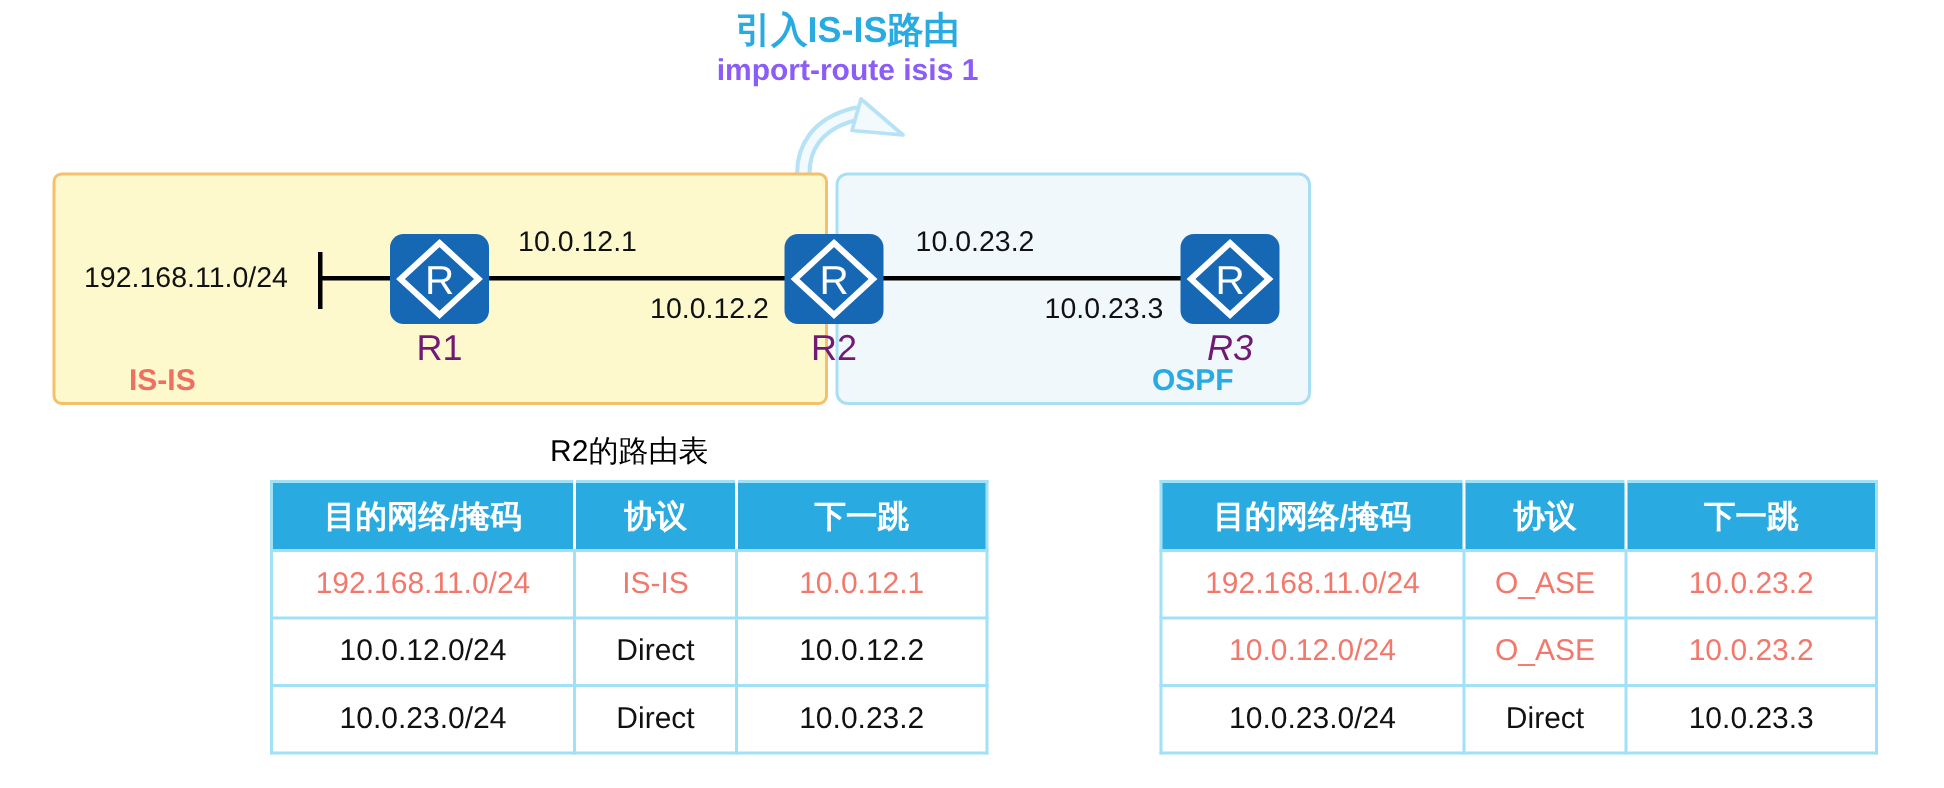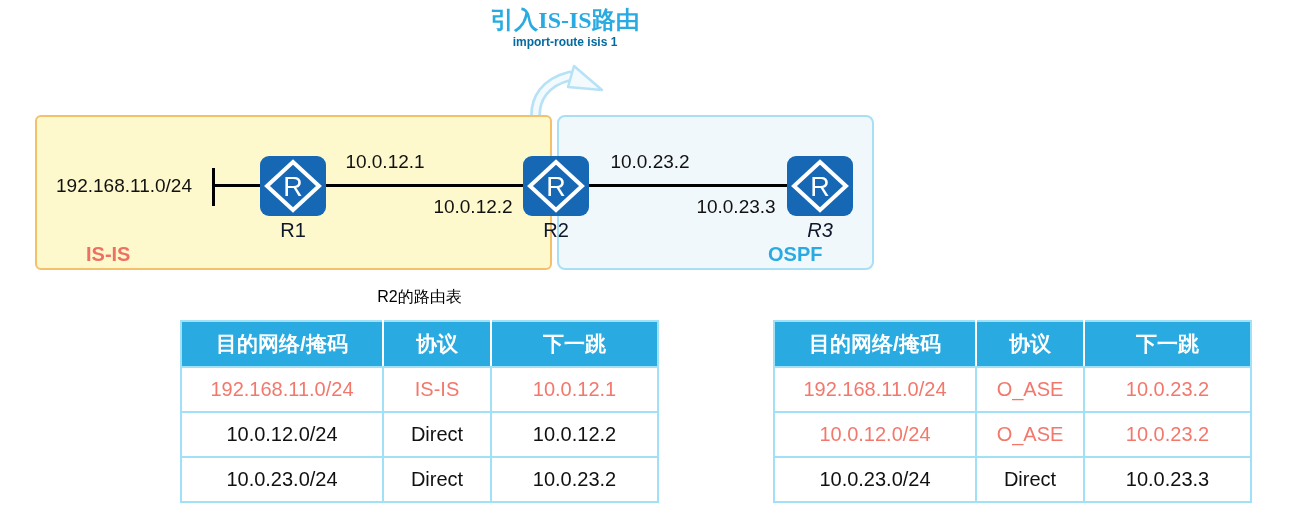--- a/index.html
+++ b/index.html
@@ -3,44 +3,44 @@
 <meta charset="utf-8">
 <style>
   html,body { margin:0; padding:0; background:#fff; }
   .canvas {
     position:relative; width:1296px; height:525px; background:#ffffff;
     font-family:"Liberation Sans","DejaVu Sans",sans-serif; color:#111;
     overflow:hidden;
   }
   
   .title-block { position:absolute; left:415px; top:7px; width:300px; text-align:center; }
-  .title-line1 { font-size:24px; font-weight:bold; color:#29ABE2; line-height:1.15;font-family:Liberation Serif, serif; }
-  .title-line2 { font-size:12px; font-weight:bold; color:#0369a1; line-height:1.25; }
+  .title-line1 { font-size:24px; font-weight:bold; color:#29ABE2; line-height:1.15; }
+  .title-line2 { font-size:20px; font-weight:bold; color:#8b5cf6; line-height:1.25; }
   .arrow-svg { position:absolute; left:518px; top:60px; width:100px; height:64px; }
 
   
   .zone { position:absolute; box-sizing:border-box; }
   .zone-isis { left:35px; top:115px; width:517px; height:155px;
                background:#FDF9CD; border:2px solid #F5C06A; border-radius:6px; }
   .zone-ospf { left:557px; top:115px; width:317px; height:155px;
                background:#F0F8FC; border:2px solid #A9DFF5; border-radius:8px; }
   .zone-label { position:absolute; font-size:20px; font-weight:bold; }
   .isis-label { left:86px;  top:243px; color:#EE7062; }
   .ospf-label { left:768px; top:243px; color:#29ABE2; }
 
   
   .net-line { position:absolute; left:212px; top:184px; width:608px; height:3px; background:#000; }
   .stub-bar { position:absolute; left:212px; top:168px; width:3px; height:38px; background:#000; }
   .router { position:absolute; width:68px; height:62px; }
   .router-label { position:absolute; width:68px; top:219px; text-align:center;
-                  font-size:20px; color:#0f172a; }
+                  font-size:24px; color:#701a75; }
   .ip-label { position:absolute; width:110px; font-size:19px; color:#111; text-align:center; }
 
   
-  .rt-title { position:absolute; font-size:16px; color:#000; text-align:center; }
+  .rt-title { position:absolute; font-size:20px; color:#000; text-align:center; }
   .rt-table { position:absolute; border-collapse:collapse; table-layout:fixed; background:#fff; }
   .rt-table th, .rt-table td { border:2px solid #A0E1F8; text-align:center; padding:0; }
   .rt-table th { background:#29ABE2; color:#ffffff; font-size:21px; font-weight:bold; height:44px;margin-top:16px; }
   .rt-table th:not(:last-child) { border-right-color:#ffffff; }
   .rt-table td { font-size:20px; height:43px; color:#111; }
   .rt-table tr.hl td { color:#F3786C; }
   .c1 { width:202px; } .c2 { width:108px; } .c3 { width:167px; }
   #rt-r2-title { left:180px; top:287px; width:479px; }
   #rt-r3-title { left:773px; top:287px; width:480px; }
   #rt-r2 { left:180px; top:320px; }

